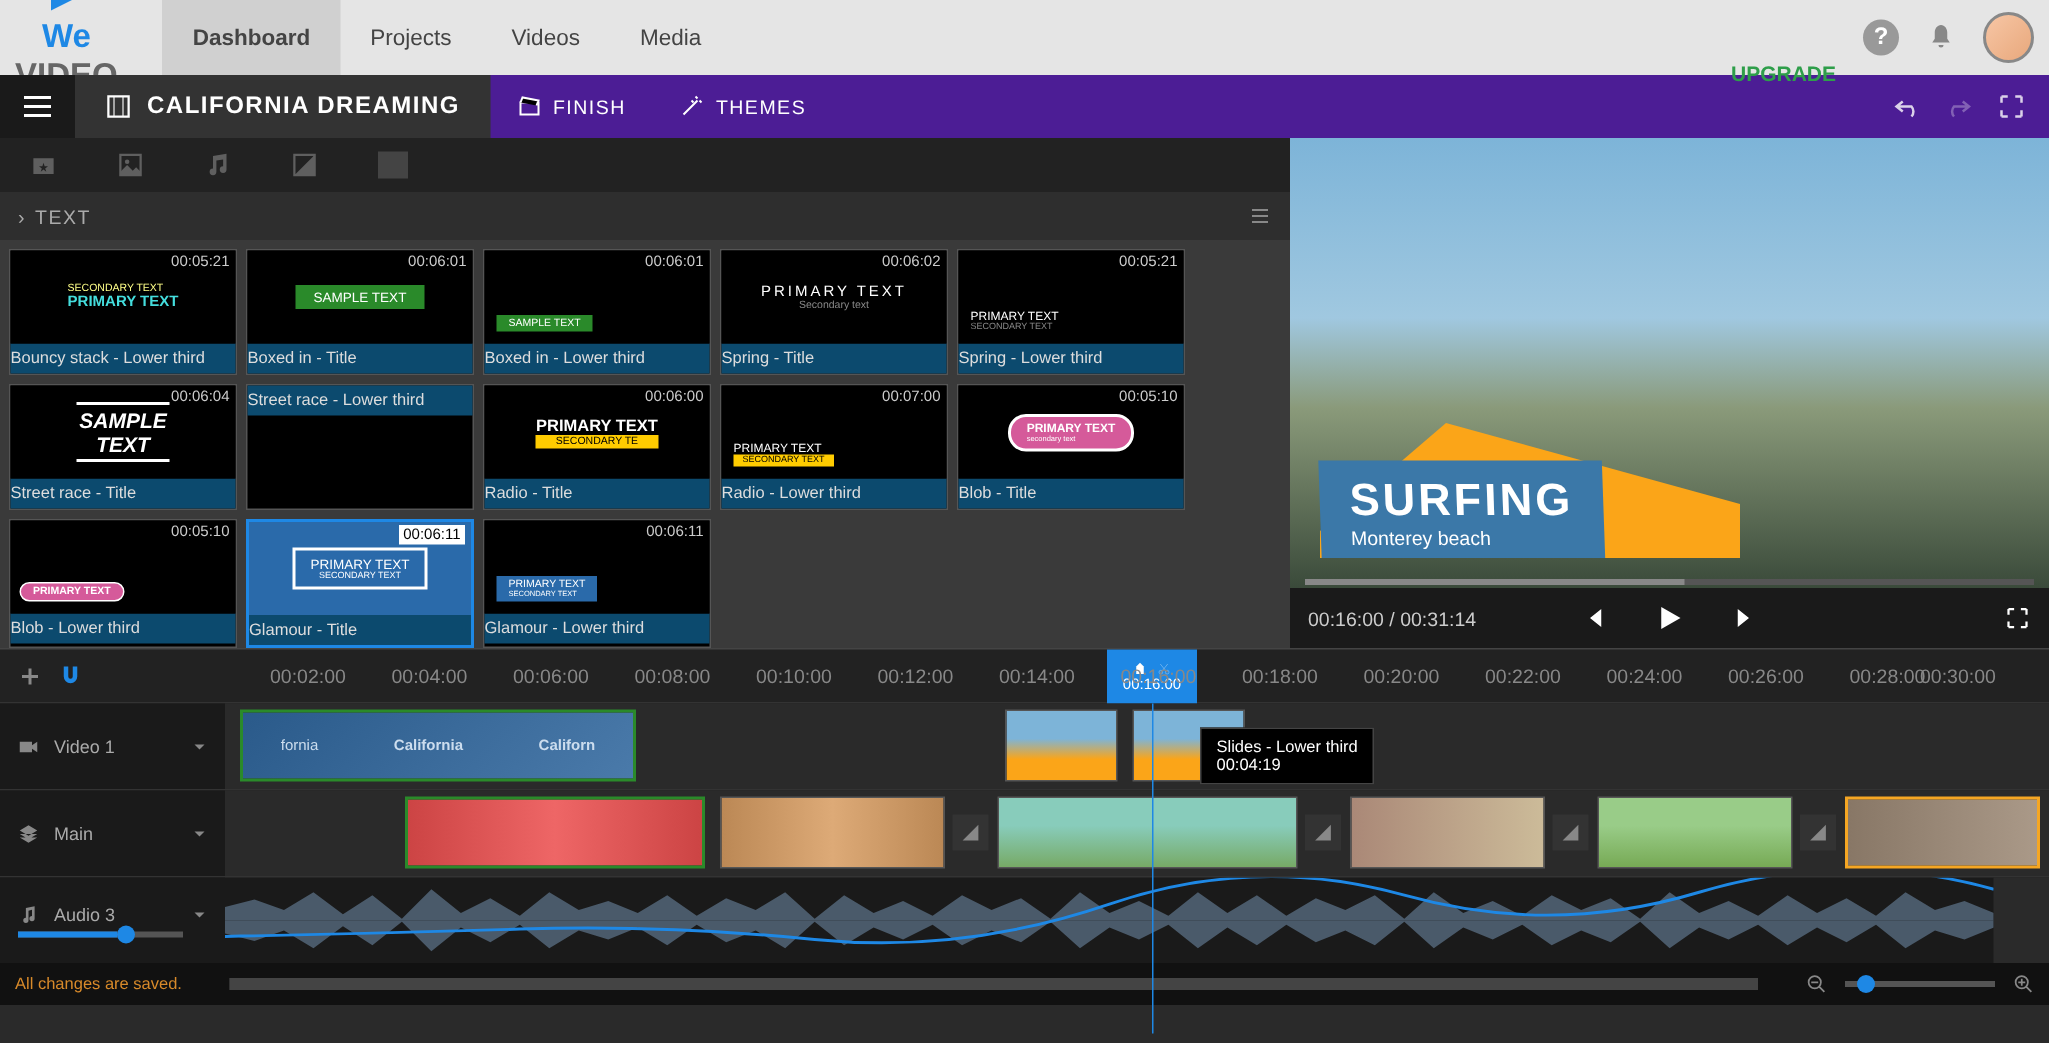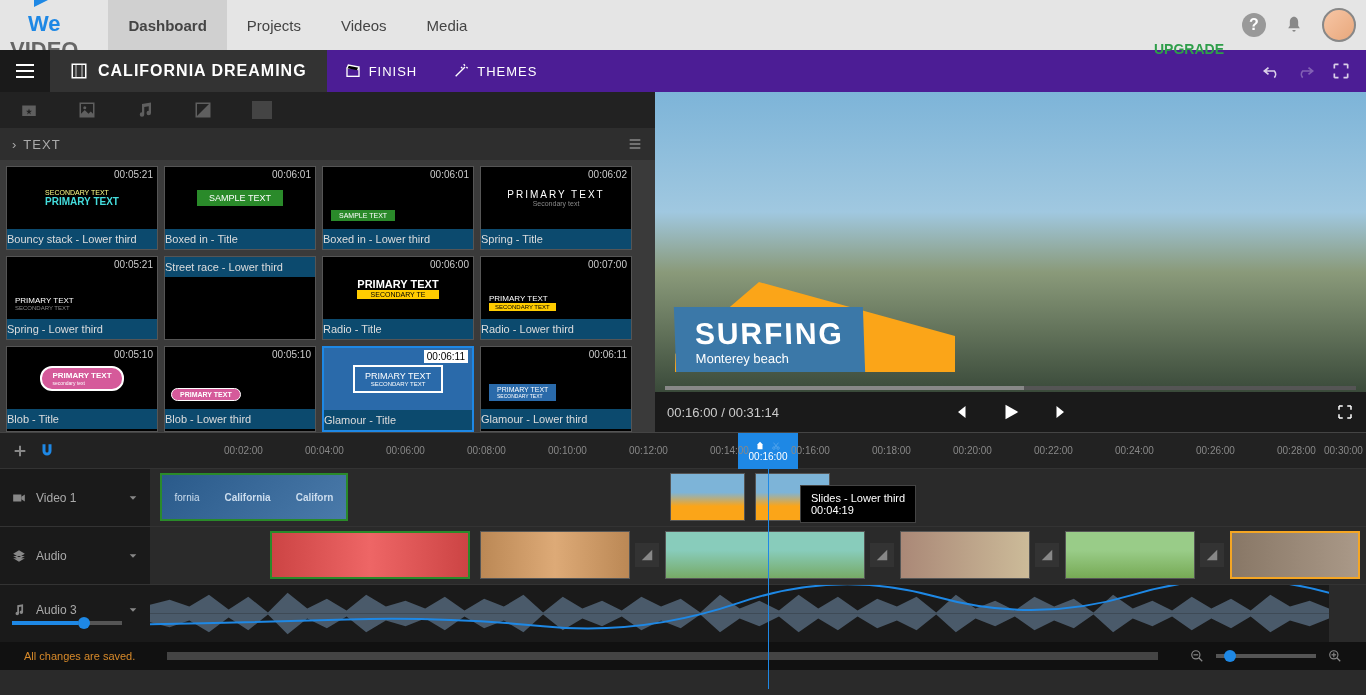--- a/index.html
+++ b/index.html
@@ -19,21 +19,21 @@
 .secondary-bar { height: 42px; background: #4c1d95; display: flex; align-items: center; }
 .hamburger { width: 50px; height: 42px; display: flex; align-items: center; justify-content: center; background: #1a1a1a; cursor: pointer; }
 .hamburger-lines { width: 18px; height: 14px; display: flex; flex-direction: column; justify-content: space-between; }
 .hamburger-lines span { height: 2px; background: #fff; }
 .project-title-box { background: #333; padding: 0 20px; height: 42px; display: flex; align-items: center; gap: 10px; font-weight: bold; letter-spacing: 1px; }
 .second-tabs { display: flex; height: 100%; }
 .second-tab { padding: 0 18px; display: flex; align-items: center; gap: 8px; cursor: pointer; font-size: 13px; letter-spacing: 1px; }
 .secondary-right { margin-left: auto; display: flex; gap: 15px; padding-right: 15px; }
 .secondary-right .ic { cursor: pointer; opacity: 0.8; }
 .content { display: flex; height: 340px; }
-.media-panel { width: 655px; background: #3a3a3a; display: flex; flex-direction: column; }
+.media-panel { width: 860px; background: #3a3a3a; display: flex; flex-direction: column; }
 .media-tabs { height: 36px; background: #222; display: flex; align-items: center; padding-left: 20px; gap: 40px; }
 .media-tab { opacity: 0.6; cursor: pointer; }
 .media-tab.active { opacity: 1; background: #444; padding: 8px 10px; }
 .text-header { height: 32px; background: #2e2e2e; display: flex; align-items: center; padding: 0 12px; font-size: 13px; color: #aaa; letter-spacing: 1px; justify-content: space-between; }
 .text-grid { flex: 1; overflow: auto; padding: 6px; display: flex; flex-wrap: wrap; gap: 6px; align-content: flex-start; }
 .text-item { width: 152px; background: #000; border: 1px solid #555; position: relative; cursor: pointer; }
 .text-item.selected { border: 2px solid #1e88e5; }
 .text-thumb { height: 62px; background: #000; display: flex; align-items: center; justify-content: center; position: relative; font-size: 9px; overflow: hidden; }
 .text-time { position: absolute; top: 2px; right: 4px; font-size: 10px; color: #ccc; }
 .text-label { font-size: 11px; padding: 4px 0; background: #0c4a6e; color: #ddd; white-space: nowrap; overflow: hidden; text-overflow: ellipsis; }
@@ -45,32 +45,32 @@
 .surf-title { font-size: 30px; font-weight: bold; font-family: 'Arial', sans-serif; letter-spacing: 2px; }
 .surf-sub { font-size: 13px; }
 .preview-controls { height: 40px; background: #1a1a1a; display: flex; align-items: center; padding: 0 12px; gap: 12px; font-size: 13px; }
 .preview-time { color: #ccc; }
 .play-controls { position: absolute; left: 50%; transform: translateX(-50%); display: flex; gap: 30px; align-items: center; }
 .fullscreen-btn { margin-left: auto; }
 .timeline-area { background: #1a1a1a; }
 .ruler { height: 36px; background: #222; display: flex; align-items: center; position: relative; border-top: 1px solid #444; }
 .ruler-left { width: 150px; display: flex; align-items: center; gap: 10px; padding-left: 12px; }
 .ruler-ticks { flex: 1; position: relative; height: 100%; display: flex; align-items: center; }
-.tick { position: absolute; font-size: 10px; color: #888; margin-left: 44px; }
+.tick { position: absolute; font-size: 13px; color: #888; }
 .playhead-marker { position: absolute; top: 0; width: 60px; height: 36px; background: #1e88e5; display: flex; flex-direction: column; align-items: center; justify-content: center; font-size: 10px; }
 .playhead-line { position: absolute; width: 1px; background: #1e88e5; top: 36px; height: 220px; z-index: 10; }
 .tooltip { position: absolute; background: #000; padding: 6px 10px; font-size: 11px; border: 1px solid #444; z-index: 20; }
 .track { height: 58px; display: flex; border-top: 1px solid #333; }
 .track-header { width: 150px; background: #1a1a1a; display: flex; align-items: center; padding: 0 12px; gap: 10px; font-size: 12px; color: #aaa; }
 .track-content { flex: 1; background: #2a2a2a; position: relative; overflow: hidden; }
 .clip { position: absolute; top: 4px; height: 48px; border: 1px solid #555; display: flex; overflow: hidden; }
 .clip-blue { background: linear-gradient(135deg,#2a5a8a,#4a7aaa); }
 .clip-green-border { border: 2px solid #2a8a2a; }
 .clip-orange-border { border: 2px solid #f5a623; }
-.zoom-bar { height: 28px; background: #111; display: flex; align-items: center; padding: 0 24px; gap: 12px; font-size: 11px; }
+.zoom-bar { height: 28px; background: #111; display: flex; align-items: center; padding: 0 10px; gap: 12px; font-size: 11px; }
 .zoom-slider { width: 100px; height: 4px; background: #555; position: relative; }
 .zoom-handle { width: 12px; height: 12px; background: #1e88e5; border-radius: 50%; position: absolute; top: -4px; }
 .status { color: #d88a2a; }
 svg { display: block; }
 .track-dropdown { margin-left: auto; }
 .audio-wave { position: absolute; top: 0; left: 0; right: 0; height: 100%; }
 </style>
 </head>
 <body>
 
@@ -211,20 +211,29 @@
         </div>
       <div class="text-item">
           <div class="text-thumb">
             <span class="text-time">00:05:21</span>
             <div style="position:absolute;bottom:8px;left:8px;font-size:8px">
               <div>PRIMARY TEXT</div>
               <div style="font-size:6px;color:#888">SECONDARY TEXT</div>
             </div>
           </div>
           <div class="text-label">Spring - Lower third</div>
+        </div>
+      <div class="text-item">
+          <div class="text-thumb">
+            <span class="text-time">00:06:04</span>
+            <div style="font-size:14px;font-weight:bold;font-style:italic;text-align:center">
+              <div style="border-top:2px solid #fff;border-bottom:2px solid #fff;padding:2px">SAMPLE<br>TEXT</div>
+            </div>
+          </div>
+          <div class="text-label">Street race - Title</div>
         </div>
       <div class="text-item">
           <div class="text-label">Street race - Lower third</div>
         </div>
       <div class="text-item">
           <div class="text-thumb">
             <span class="text-time">00:06:00</span>
             <div style="text-align:center">
               <div style="font-size:11px;font-weight:bold">PRIMARY TEXT</div>
               <div style="background:#fc0;color:#000;font-size:7px;padding:1px 8px">SECONDARY TE</div>
@@ -368,42 +377,42 @@
       <svg width="14" height="14" viewBox="0 0 24 24">
           <rect x="2" y="6" width="14" height="12" fill="#888"></rect>
           <path fill="#888" d="M16 10 L22 6 L22 18 L16 14 Z"></path>
         </svg>
       <span>Video 1</span>
       <svg class="track-dropdown" width="10" height="10" viewBox="0 0 24 24">
           <path fill="#888" d="M4 8 L12 16 L20 8 Z"></path>
         </svg>
     </div>
     <div class="track-content">
-      <div class="clip clip-blue clip-green-border" style="left:10px;width:188px">
+      <div class="clip clip-blue clip-green-border" style="left:10px;width:264px">
         <div style="flex:1;display:flex;align-items:center;justify-content:space-around;font-size:10px;color:#cde">
             <span>fornia</span>
             <span style="font-weight:bold">California</span>
             <span style="font-weight:bold">Californ</span>
           </div>
       </div>
       <div class="clip" style="left:520px;width:75px;background:#000">
           <div style="width:100%;height:100%;background:linear-gradient(to bottom,#7db4d8 40%,#fba518 70%)"></div>
         </div>
       <div class="clip" style="left:605px;width:75px;background:#000">
           <div style="width:100%;height:100%;background:linear-gradient(to bottom,#7db4d8 40%,#fba518 70%)"></div>
         </div>
     </div>
   </div>
 
   <div class="track">
     <div class="track-header">
       <svg width="14" height="14" viewBox="0 0 24 24">
           <path fill="#888" d="M12 2 L22 8 L12 14 L2 8 Z M2 12 L12 18 L22 12 M2 16 L12 22 L22 16"></path>
         </svg>
-      <span>Audio</span>
+      <span>Main</span>
       <svg class="track-dropdown" width="10" height="10" viewBox="0 0 24 24">
           <path fill="#888" d="M4 8 L12 16 L20 8 Z"></path>
         </svg>
     </div>
     <div class="track-content" style="position:relative">
 
       <div class="clip clip-green-border" style="left:120px;width:200px;background:linear-gradient(90deg,#c44,#e66,#c44)"></div>
       <div class="clip" style="left:330px;width:150px;background:linear-gradient(90deg,#b85,#da7,#b85)"></div>
       <div style="position:absolute;left:485px;top:16px;width:24px;height:24px;background:#333;display:flex;align-items:center;justify-content:center">
           <svg width="14" height="14" viewBox="0 0 24 24">

